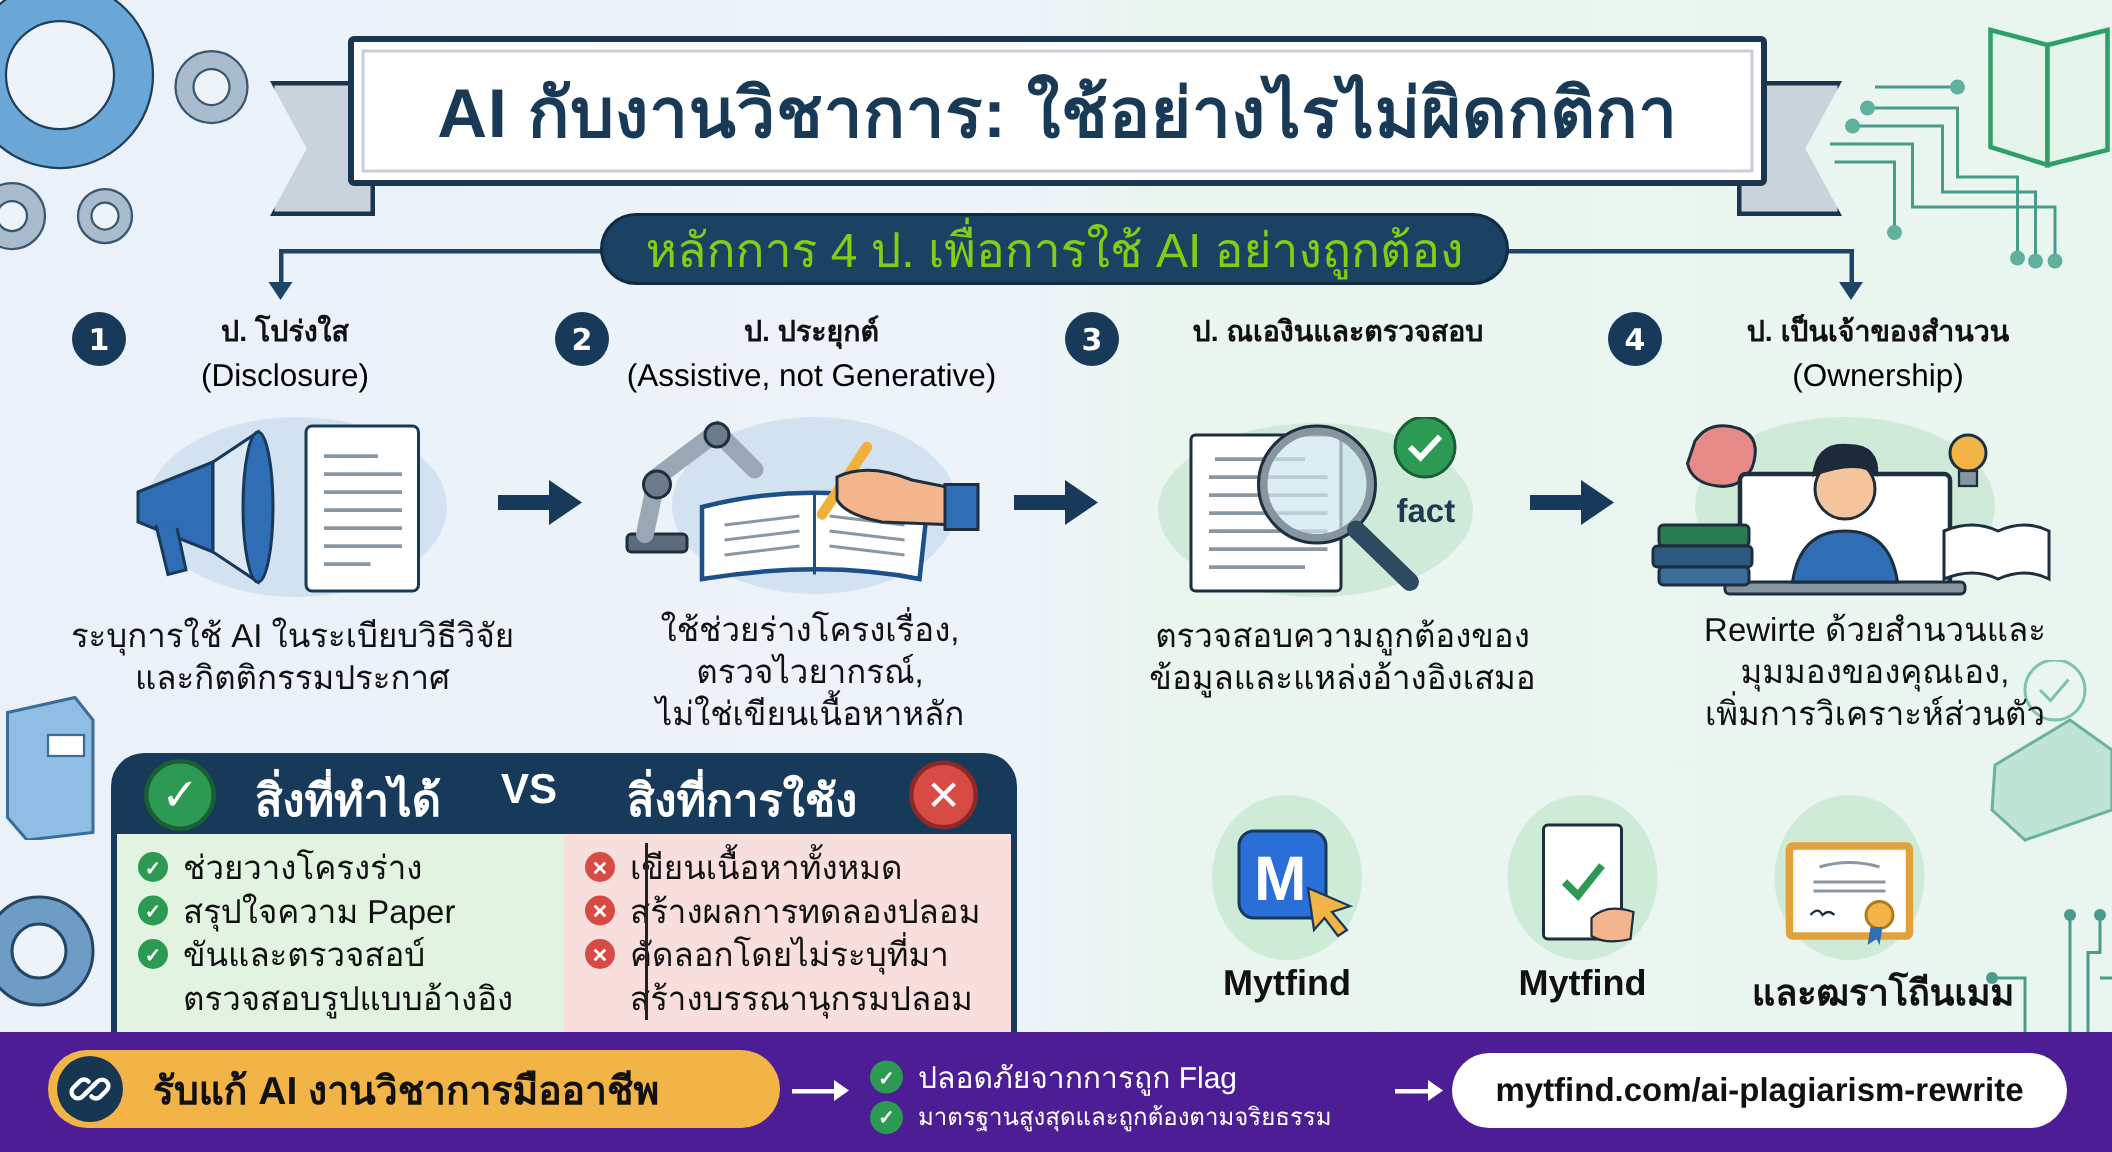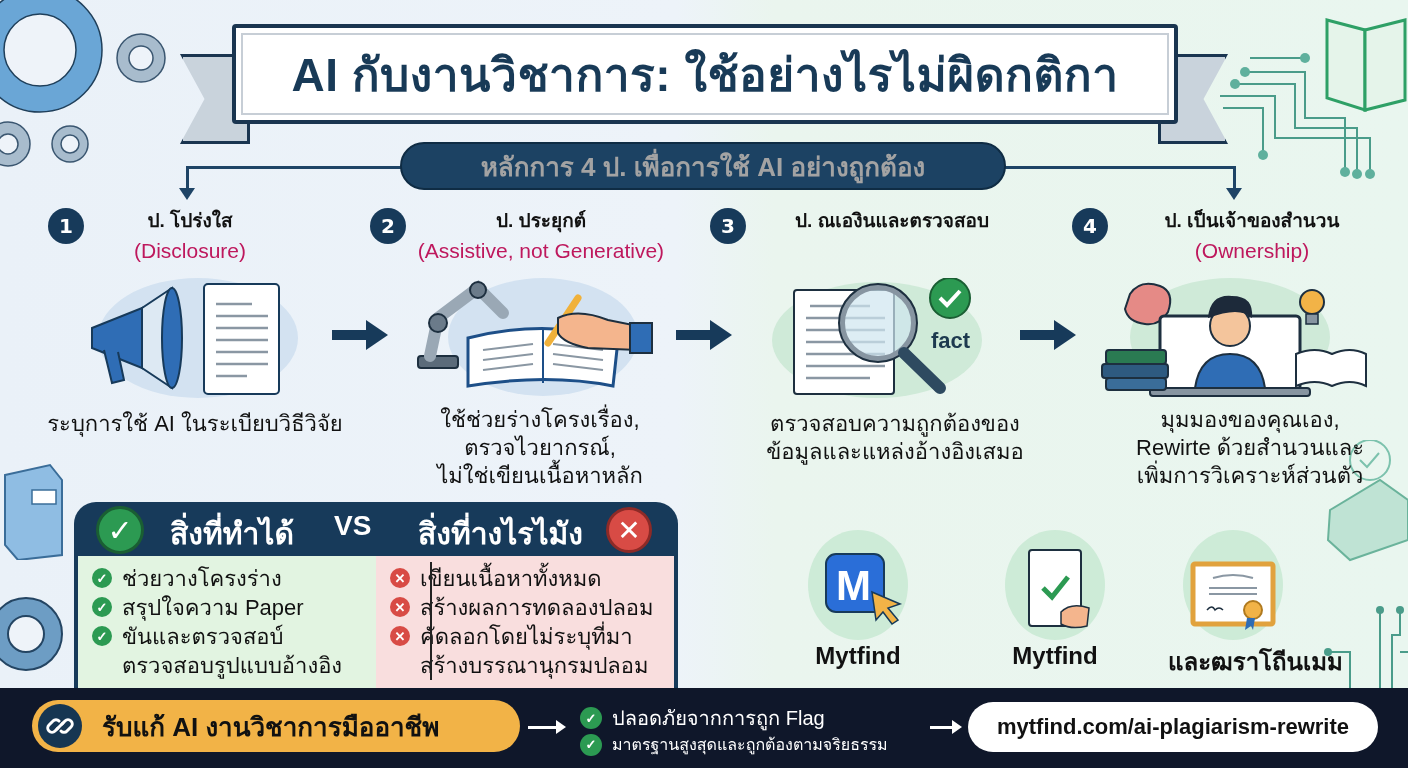--- a/index.html
+++ b/index.html
@@ -27,33 +27,33 @@
   }
   .title-text { font-family: "Liberation Sans", sans-serif; font-weight: 700; font-size: 46px; color: #183a57; letter-spacing: 0.5px; }
 
   
   .sub-line { position: absolute; top: 166px; height: 3px; background: #1e4466; }
   .sub-pill {
     position: absolute; left: 400px; top: 142px; width: 606px; height: 48px;
     background: #1c4263; border-radius: 24px; border: 2px solid #0f2c44;
     display: flex; align-items: center; justify-content: center;
   }
-  .sub-text { color: #a3a3a3; font-weight: 700; font-size: 26px; font-family: "Liberation Sans", sans-serif; }
+  .sub-text { color: #84cc16; font-weight: 400; font-size: 32px; font-family: "Liberation Sans", sans-serif; }
   .down-arrow { position: absolute; width: 0; height: 0; border-left: 8px solid transparent; border-right: 8px solid transparent; border-top: 12px solid #1e4466; }
   .down-stem { position: absolute; width: 3px; background: #1e4466; }
 
   
   .principle { position: absolute; top: 205px; text-align: center; }
   .num-badge {
     position: absolute; width: 36px; height: 36px; border-radius: 50%;
     background: #173a5a; color: #fff; font-weight: 700; font-size: 20px;
     display: flex; align-items: center; justify-content: center;
   }
   .p-title { font-weight: 700; font-size: 19px; color: #111; font-family: "Liberation Sans", sans-serif; white-space: nowrap; }
-  .p-sub { font-size: 21px; color: #be185d; font-family: "Liberation Sans", sans-serif; white-space: nowrap; margin-top: 4px; }
+  .p-sub { font-size: 21px; color: #000000; font-family: "Liberation Sans", sans-serif; white-space: nowrap; margin-top: 4px; }
   .p-desc { position: absolute; font-size: 22px; line-height: 28px; color: #111; font-family: "Liberation Sans", sans-serif; text-align: center; white-space: nowrap; }
   .blob { position: absolute; border-radius: 50%; }
   .flow-arrow { position: absolute; top: 320px; width: 56px; height: 30px; }
 
   
   .dvd {
     position: absolute; left: 74px; top: 502px; width: 604px; height: 190px;
     background: #173a5a; border-radius: 22px 22px 0 0; overflow: hidden;
   }
   .dvd-head { height: 52px; display: flex; align-items: center; position: relative; }
@@ -69,21 +69,21 @@
   .dvd-sep { position: absolute; left: 356px; top: 60px; width: 2px; height: 118px; background: #222; }
   .big-check { position: absolute; width: 48px; height: 48px; border-radius: 50%; background: #2c9a52; border: 3px solid #1a5e33; color: #fff; font-size: 30px; font-weight: 700; display: flex; align-items: center; justify-content: center; }
   .big-x { position: absolute; width: 46px; height: 46px; border-radius: 50%; background: #d84b45; border: 3px solid #8d2a27; color: #fff; font-size: 28px; font-weight: 700; display: flex; align-items: center; justify-content: center; }
 
   
   .tool { position: absolute; top: 530px; width: 130px; text-align: center; }
   .tool-circle { width: 100px; height: 110px; margin: 0 auto; background: #cdebd7; border-radius: 50%; position: relative; }
   .tool-label { font-weight: 700; font-size: 24px; color: #111; font-family: "Liberation Sans", sans-serif; margin-top: 2px; white-space: nowrap; }
 
   
-  .footer { position: absolute; left: 0; top: 688px; width: 1408px; height: 80px; background: #0f172a; }
+  .footer { position: absolute; left: 0; top: 688px; width: 1408px; height: 80px; background: #4c1d95; }
   .cta {
     position: absolute; left: 32px; top: 12px; width: 488px; height: 52px; background: #f2b347;
     border-radius: 26px; display: flex; align-items: center;
   }
   .cta-icon { width: 44px; height: 44px; margin-left: 6px; border-radius: 50%; background: #163652; display: flex; align-items: center; justify-content: center; }
   .cta-text { font-weight: 700; font-size: 26px; color: #111; margin-left: 20px; font-family: "Liberation Sans", sans-serif; white-space: nowrap; }
   .arrow-white { position: absolute; height: 3px; background: #fff; }
   .arrow-white::after { content: ""; position: absolute; right: -4px; top: -6px; border-left: 10px solid #fff; border-top: 7px solid transparent; border-bottom: 7px solid transparent; }
   .benefit { position: absolute; left: 580px; display: flex; align-items: center; color: #fff; font-family: "Liberation Sans", sans-serif; white-space: nowrap; }
   .benefit .bullet { margin: 0 10px 0 0; width: 22px; height: 22px; }
@@ -196,20 +196,21 @@
       <line x1="134" y1="38" x2="186" y2="38"></line>
       <line x1="134" y1="50" x2="186" y2="50"></line>
       <line x1="134" y1="62" x2="186" y2="62"></line>
       <line x1="134" y1="74" x2="186" y2="74"></line>
       <line x1="134" y1="86" x2="186" y2="86"></line>
       <line x1="134" y1="98" x2="165" y2="98"></line>
     </g>
 </svg>
 <div class="p-desc" style="left:40px;top:410px;width:310px">
   <div>ระบุการใช้ AI ในระเบียบวิธีวิจัย</div>
+  <div>และกิตติกรรมประกาศ</div>
 </div>
 
 <svg class="flow-arrow" style="left:332px" viewBox="0 0 56 30">
     <rect x="0" y="10" width="36" height="10" fill="#173a5a"></rect>
     <polygon points="34,0 56,15 34,30" fill="#173a5a"></polygon>
   </svg>
 
 <div class="num-badge" style="left:370px;top:208px">2</div>
 <div class="principle" style="left:396px;width:290px">
   <div class="p-title">ป. ประยุกต์</div>
@@ -295,30 +296,30 @@
   <g stroke="#1d2f3f" stroke-width="2">
       <rect x="6" y="76" width="60" height="14" rx="3" fill="#2a7a52"></rect>
       <rect x="2" y="90" width="66" height="14" rx="3" fill="#2e5a80"></rect>
       <rect x="6" y="104" width="60" height="12" rx="3" fill="#3a6d99"></rect>
     </g>
   <circle cx="212" cy="28" r="12" fill="#f2b347" stroke="#1d2f3f" stroke-width="2"></circle>
   <rect x="206" y="40" width="12" height="10" fill="#8795a1" stroke="#1d2f3f" stroke-width="1.5"></rect>
   <path d="M196 80 Q215 72 232 80 Q250 72 266 80 L266 112 Q250 104 232 112 Q215 104 196 112 Z" fill="#fff" stroke="#1d2f3f" stroke-width="2"></path>
 </svg>
 <div class="p-desc" style="left:1100px;top:406px;width:300px">
+  <div>Rewirte ด้วยสำนวนและ</div>
   <div>มุมมองของคุณเอง,</div>
-  <div>Rewirte ด้วยสำนวนและ</div>
   <div>เพิ่มการวิเคราะห์ส่วนตัว</div>
 </div>
 
 <div class="dvd">
   <div class="dvd-head">
     <span class="lbl" style="left:96px">สิ่งที่ทำได้</span>
     <span class="lbl" style="left:260px;font-size:28px">VS</span>
-    <span class="lbl" style="left:344px">สิ่งที่างไรไมัง</span>
+    <span class="lbl" style="left:344px">สิ่งที่การใชัง</span>
   </div>
   <div class="dvd-body">
     <div class="dvd-col good">
       <div class="dvd-item">
           <span class="bullet ok">✓</span>
           <span>ช่วยวางโครงร่าง</span>
         </div>
       <div class="dvd-item">
           <span class="bullet ok">✓</span>
           <span>สรุปใจความ Paper</span>

